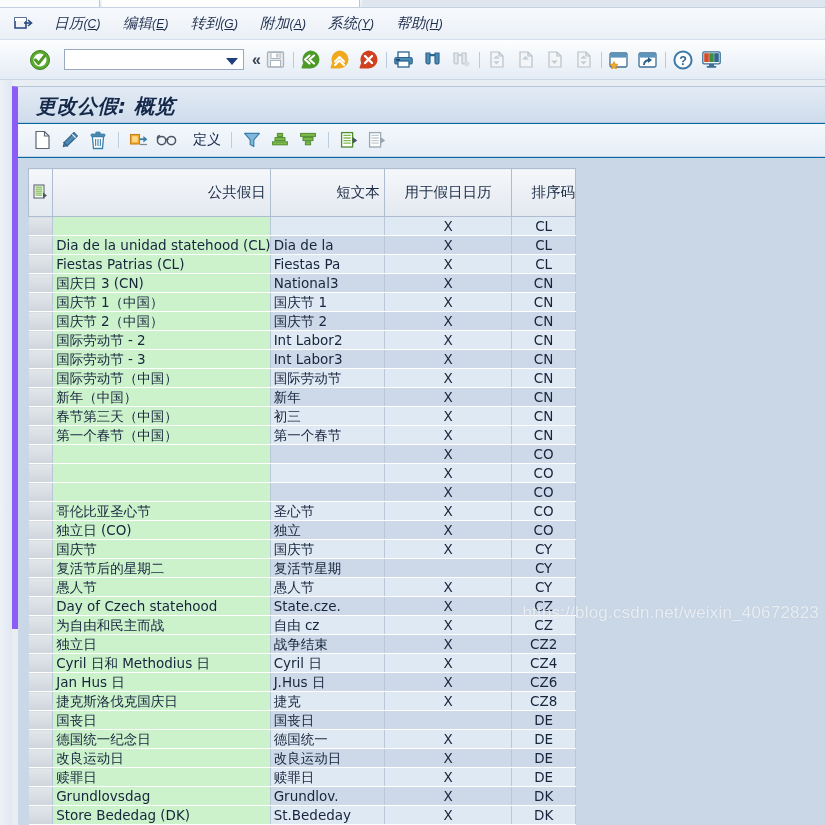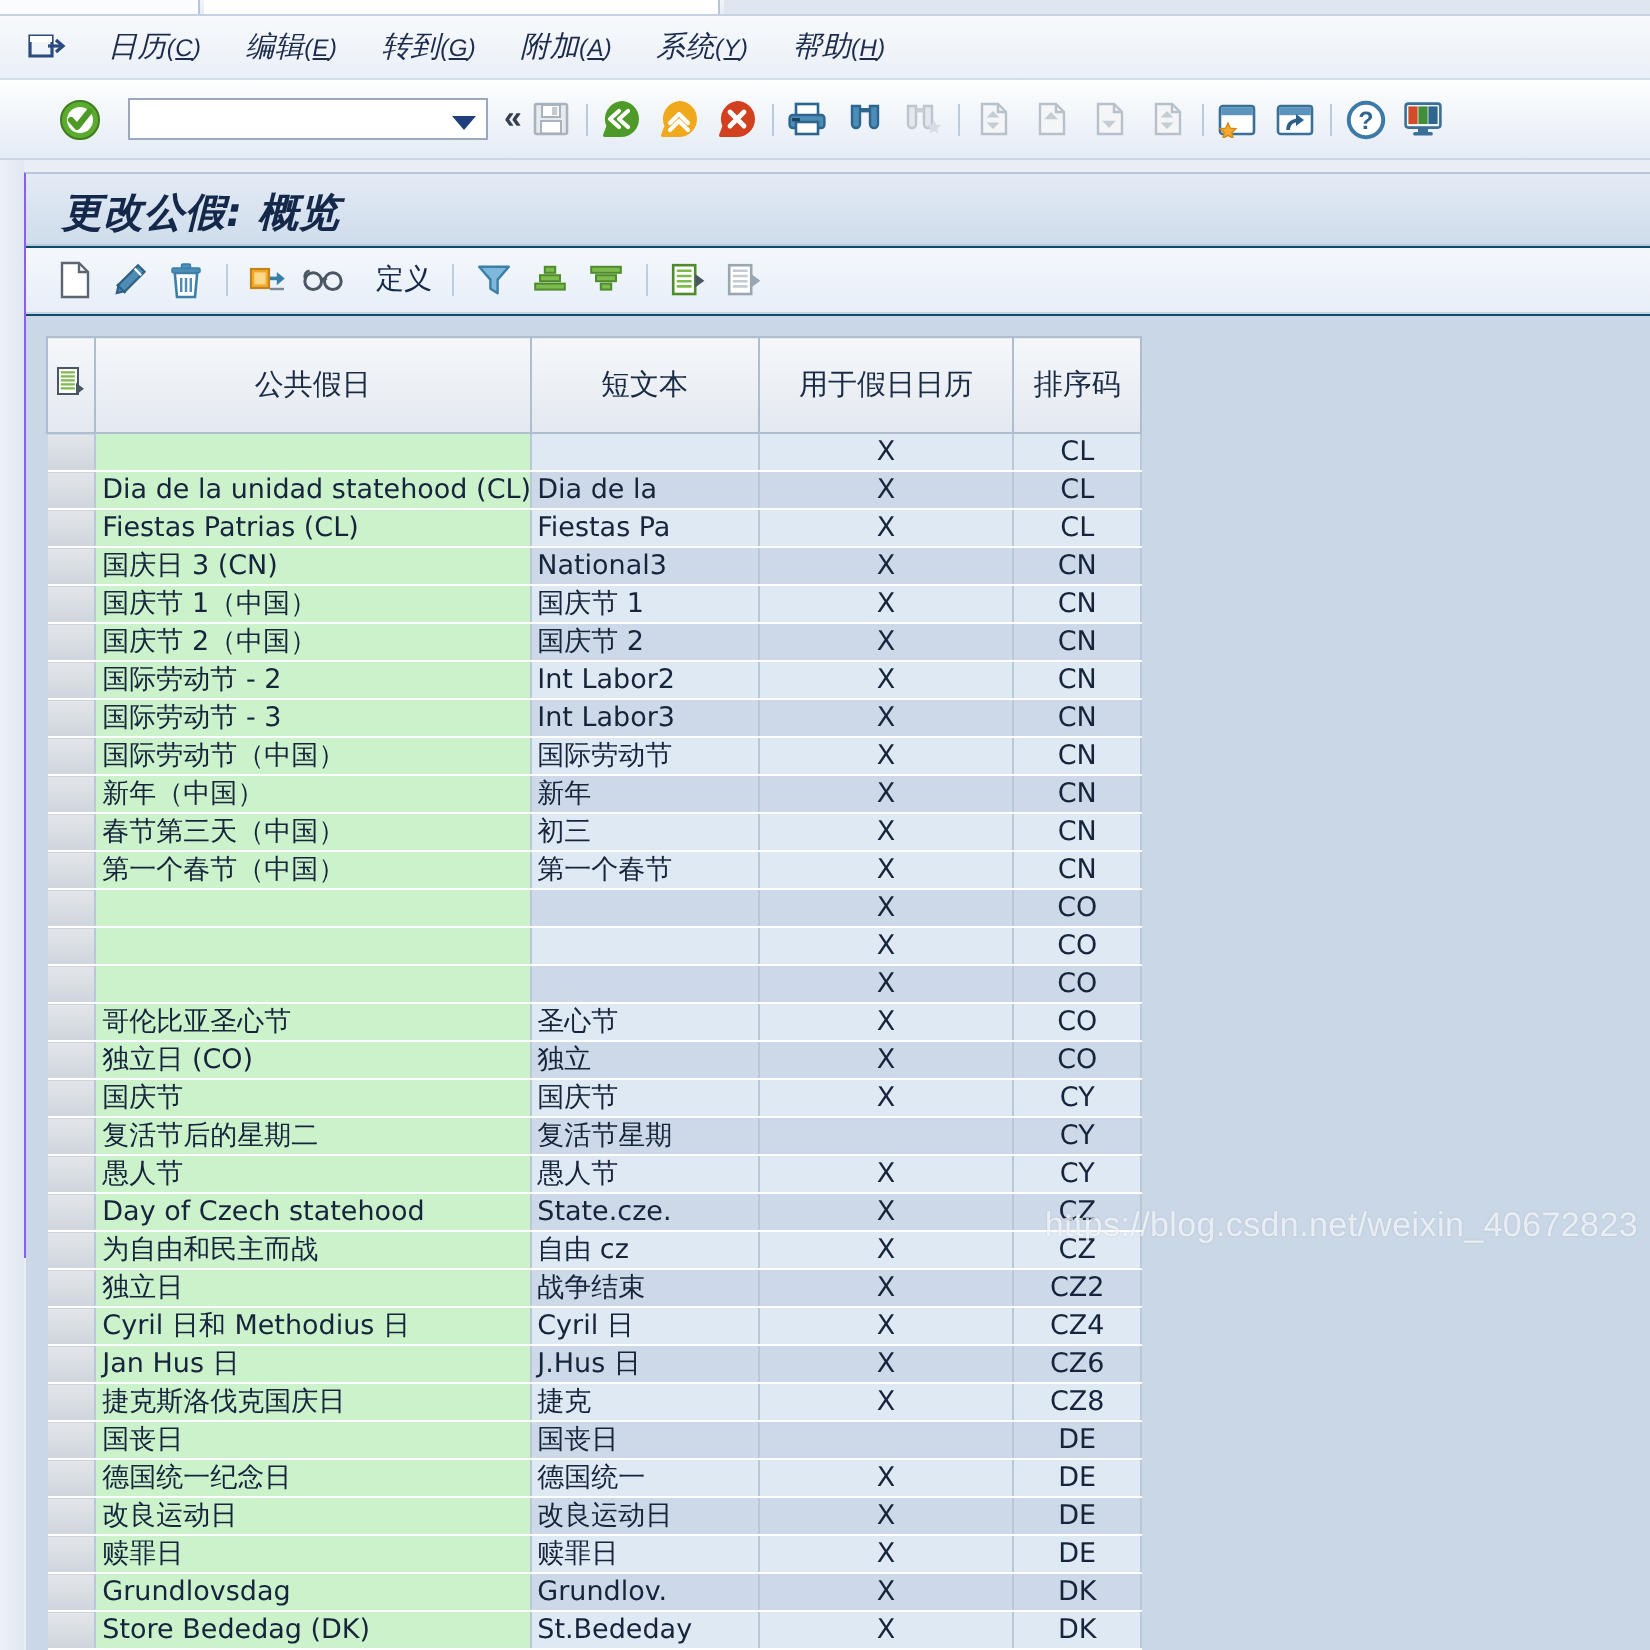--- a/index.html
+++ b/index.html
@@ -91,23 +91,23 @@
   .tb-gap { width: 3px; flex:none; }
   .chev {
     font-size: 16px; color: #36404e; margin-left: 8px; margin-right: 2px;
     cursor: pointer; font-weight: 700;
   }
 
   
   .screen {
     position: absolute; top: 86px; left: 12px;
     width: 813px; height: 543px;
-    background: #0c4a6e;
+    background: #0369a1;
     border-top: 1px solid #b6c5d8;
-    border-left: 1px solid #8b5cf6;
+    border-left: 6px solid #8b5cf6;
   }
   .leftrail {
     position: absolute; top: 80px; left: 0; width: 12px; height: 745px;
     background: linear-gradient(90deg,#eef2f8,#dfe7f1);
   }
   .title-band {
     position: absolute; top: 0; left: 0; width: 813px; height: 36px;
     background: linear-gradient(#e3ebf5, #cfdceb);
     border-bottom: 1px solid #b9c8da;
   }
@@ -150,21 +150,21 @@
     font-size: 13.5px;
   }
   table.grid th {
     background: linear-gradient(#f5f7fa,#e3e9f0);
     border: 1px solid #aebdcf;
     border-left: none;
     height: 24px;
     color: #1a2b45;
     font-weight: normal;
     font-size: 14.5px;
-    text-align: center;
+    text-align: right;
     padding: 0 4px;
     white-space: nowrap;
   }
   table.grid th.sel-h { width: 22px; padding:0; text-align:center; border-left:1px solid #aebdcf; }
   table.grid th.c-name { width: 198px; }
   table.grid th.c-short { width: 104px; }
   table.grid th.c-cal { width: 116px; text-align:center; padding:14px; }
   table.grid th.c-sort { width: 58px; padding:0; }
 
   table.grid td {

